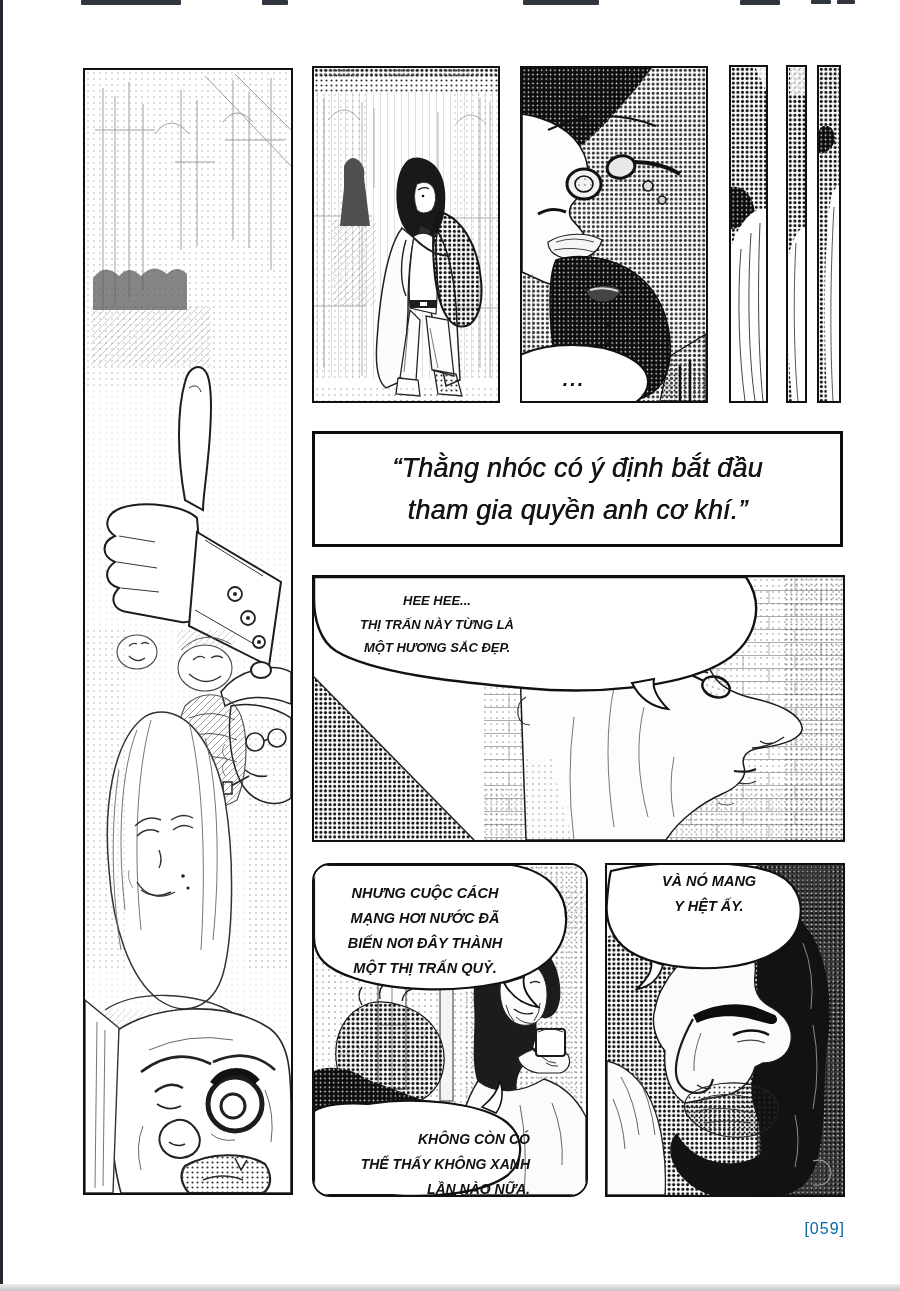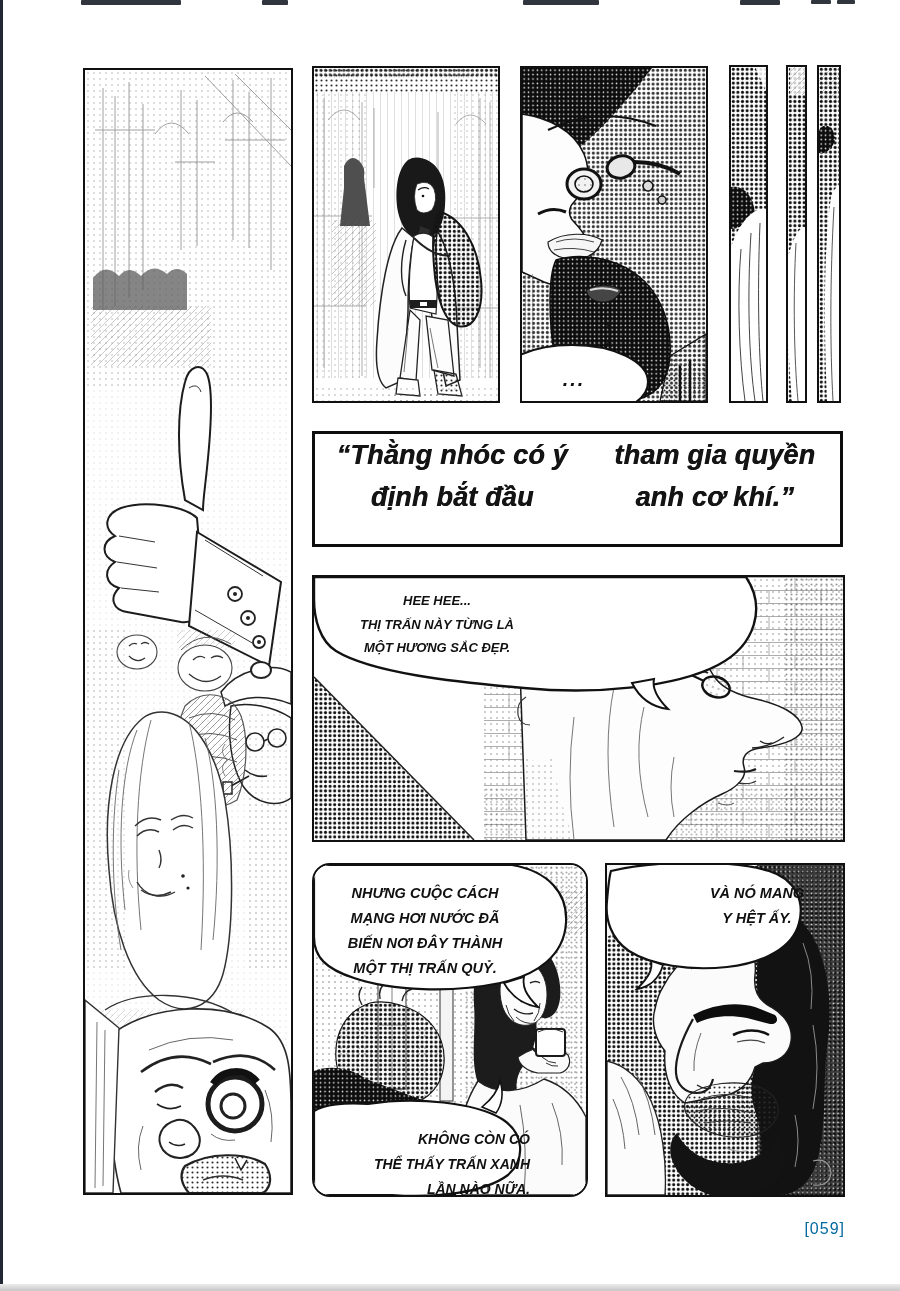--- a/index.html
+++ b/index.html
@@ -13,22 +13,22 @@
   }
   .panel > svg { display:block; width:100%; height:100%; }
   .btxt {
     position:absolute; text-align:center; font-style:italic; font-weight:bold;
     color:#101010; z-index:5;
   }
   .btxt div { white-space:nowrap; }
   .caption {
     position:absolute; left:312px; top:431px; width:531px; height:116px;
     background:#ffffff; border:3px solid #0d0d0d; box-sizing:border-box;
-    display:flex; flex-direction:row; justify-content:center;
-    text-align:center; font-weight:bold; font-style:italic;
+    display:flex; flex-direction:column; justify-content:center;
+    text-align:center; font-weight:normal; font-style:italic;
     font-size:27px; line-height:42px; color:#141414; letter-spacing:0.2px;
     text-shadow:0.5px 0 0 #141414;
   }
   .pagenum {
     position:absolute; left:83px; top:1220px; width:762px; text-align:right;
     font-size:16px; color:#0369a1; letter-spacing:1px;
   }
   .edge-left { position:absolute; left:0; top:0; width:3px; height:1291px; background:#222733; }
   .bottom-band {
     position:absolute; left:0; top:1284px; width:900px; height:7px;
@@ -421,21 +421,21 @@
       <path d="M0,246 C10,240 30,237 54,239 C102,231 162,238 188,254 C210,268 212,294 194,310 C170,328 122,333 78,330 L0,330 Z" fill="#fff" stroke="#111" stroke-width="2.2"></path>
     </svg>
     <div class="btxt" style="left:0;top:16px;width:222px;font-size:14.5px;line-height:25px;">
       <div>NHƯNG CUỘC CÁCH</div>
       <div>MẠNG HƠI NƯỚC ĐÃ</div>
       <div>BIẾN NƠI ĐÂY THÀNH</div>
       <div>MỘT THỊ TRẤN QUỶ.</div>
     </div>
     <div class="btxt" style="left:4px;top:262px;width:212px;font-size:14px;line-height:25px;text-align:right;">
       <div>KHÔNG CÒN CÓ</div>
-      <div>THỂ THẤY TRẤN XANH</div>
+      <div>THỂ THẤY KHÔNG XANH</div>
       <div>LẦN NÀO NỮA.</div>
     </div>
   </div>
 
   <div class="panel" style="left:605px;top:863px;width:240px;height:334px;">
     <svg viewBox="0 0 236 330" preserveAspectRatio="none">
       <rect width="236" height="330" fill="#fff"></rect>
       <rect width="236" height="330" fill="url(#htD)"></rect>
       <rect x="150" width="86" height="330" fill="url(#htB)" opacity="0.8"></rect>
       <path d="M0,0 L42,0 L12,66 L0,72 Z" fill="#f7f7f7"></path>
@@ -457,21 +457,21 @@
       <path d="M86,154 C76,172 68,192 69,208 C70,220 78,228 90,228 C99,228 104,222 106,214" fill="none" stroke="#1a1a1a" stroke-width="2.2"></path>
       <path d="M94,168 q-8,20 -7,38" stroke="#666" stroke-width="1" fill="none"></path>
       <path d="M90,220 q7,5 14,3" stroke="#222" stroke-width="1.5" fill="none"></path>
       <path d="M82,230 C98,218 130,214 152,222 C168,228 174,240 170,252 C164,266 146,274 124,272 C102,270 86,260 79,248 C76,241 78,235 82,230 Z" fill="url(#htM)" stroke="#222" stroke-width="1.2"></path>
       <path d="M94,234 q22,-8 46,-2 M90,246 q26,-6 56,2 M98,258 q22,-4 46,0" stroke="#333" stroke-width="1" fill="none"></path>
       <path d="M70,268 C80,288 102,300 128,298 C150,296 164,284 170,270 C178,282 180,300 172,314 C160,330 136,336 112,332 C88,328 70,312 64,292 C62,282 64,274 70,268 Z" fill="#131313"></path>
       <path d="M118,282 q10,6 22,4" stroke="#888" stroke-width="1" fill="none"></path>
       <path d="M4,6 C44,-4 124,-6 162,6 C188,14 198,36 192,58 C186,82 158,98 120,102 C82,106 44,100 22,86 C4,74 -2,54 0,36 C1,24 2,12 4,6 Z" fill="#fff" stroke="#111" stroke-width="2.2"></path>
       <path d="M56,100 C52,114 42,122 30,124 C42,112 46,104 44,96 Z" fill="#fff" stroke="#111" stroke-width="1.8"></path>
     </svg>
-    <div class="btxt" style="left:2px;top:16px;width:200px;font-size:14.5px;line-height:25px;padding-left:48px;">
+    <div class="btxt" style="left:2px;top:4px;width:200px;font-size:14.5px;line-height:25px;">
       <div>VÀ NÓ MANG</div>
       <div>Y HỆT ẤY.</div>
     </div>
   </div>
 
   <div class="pagenum">[059]</div>
 
 </div>
 
 </body></html>

